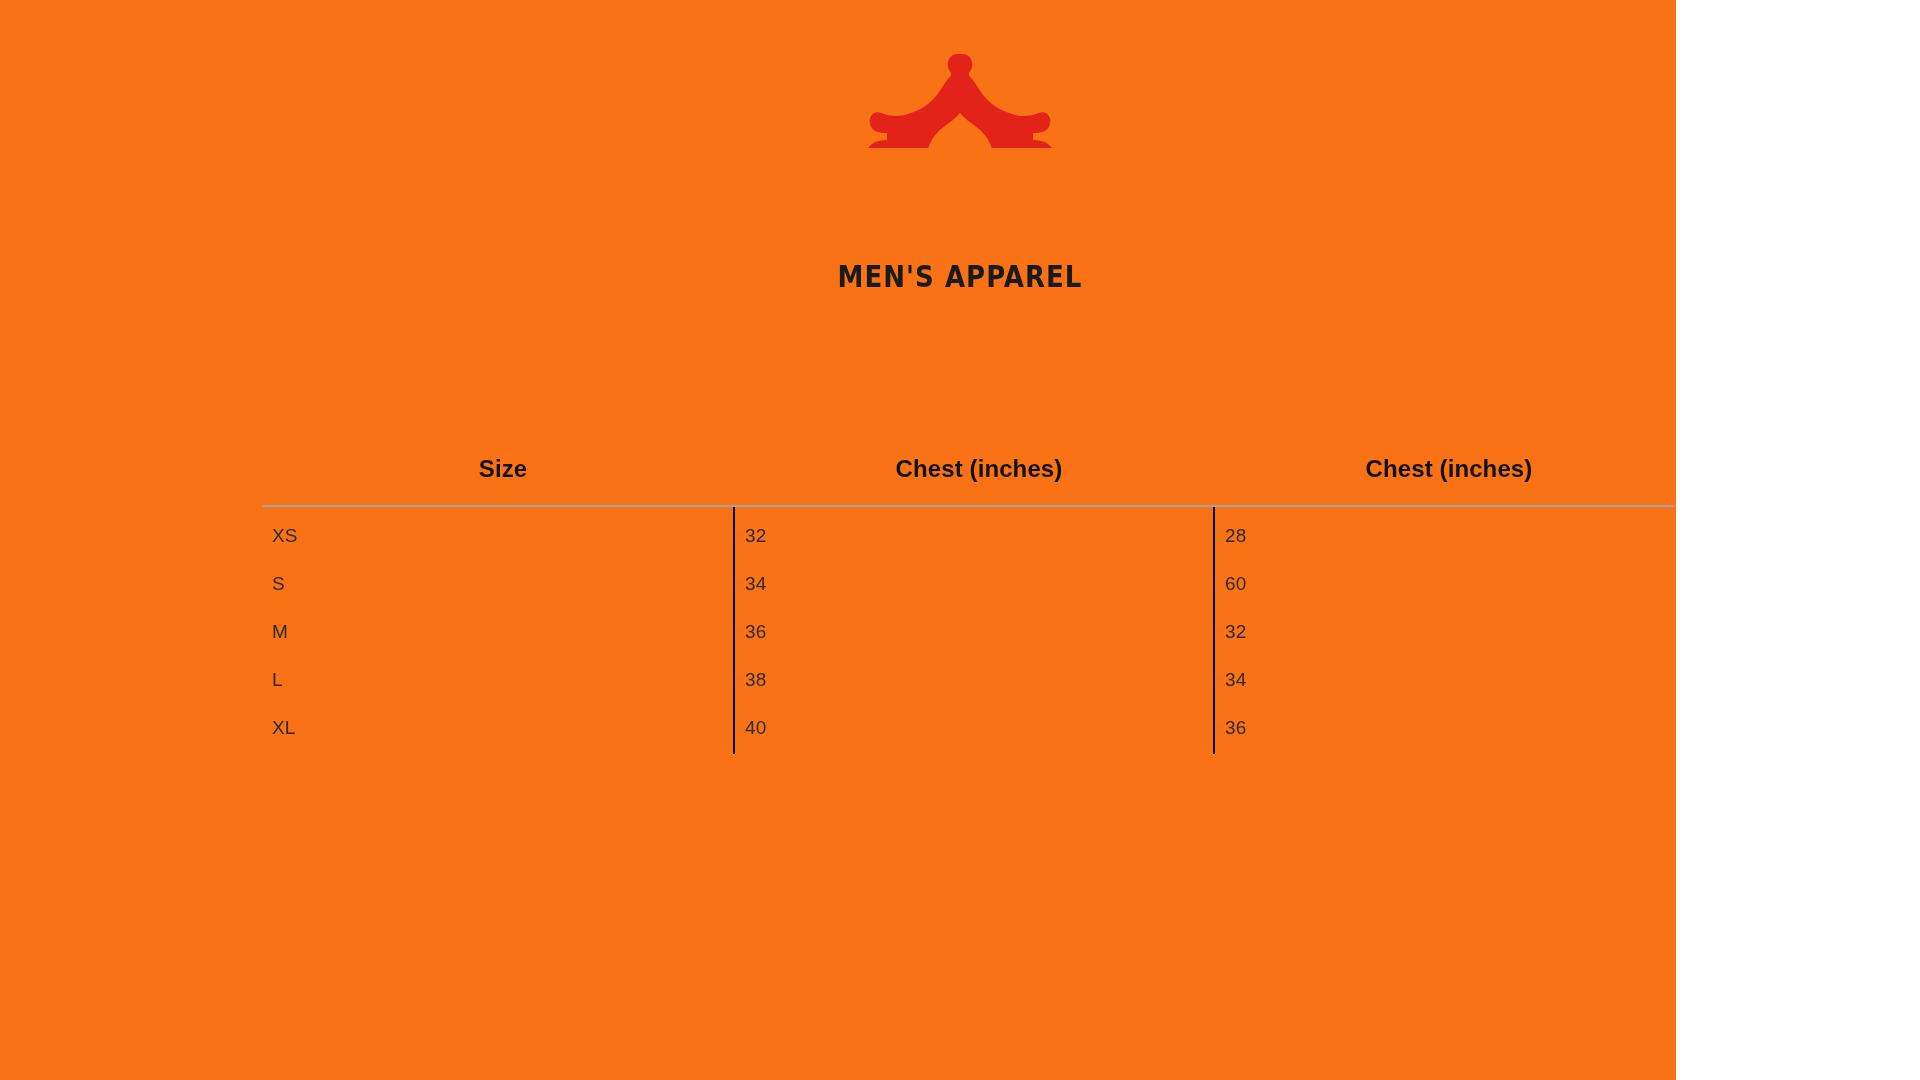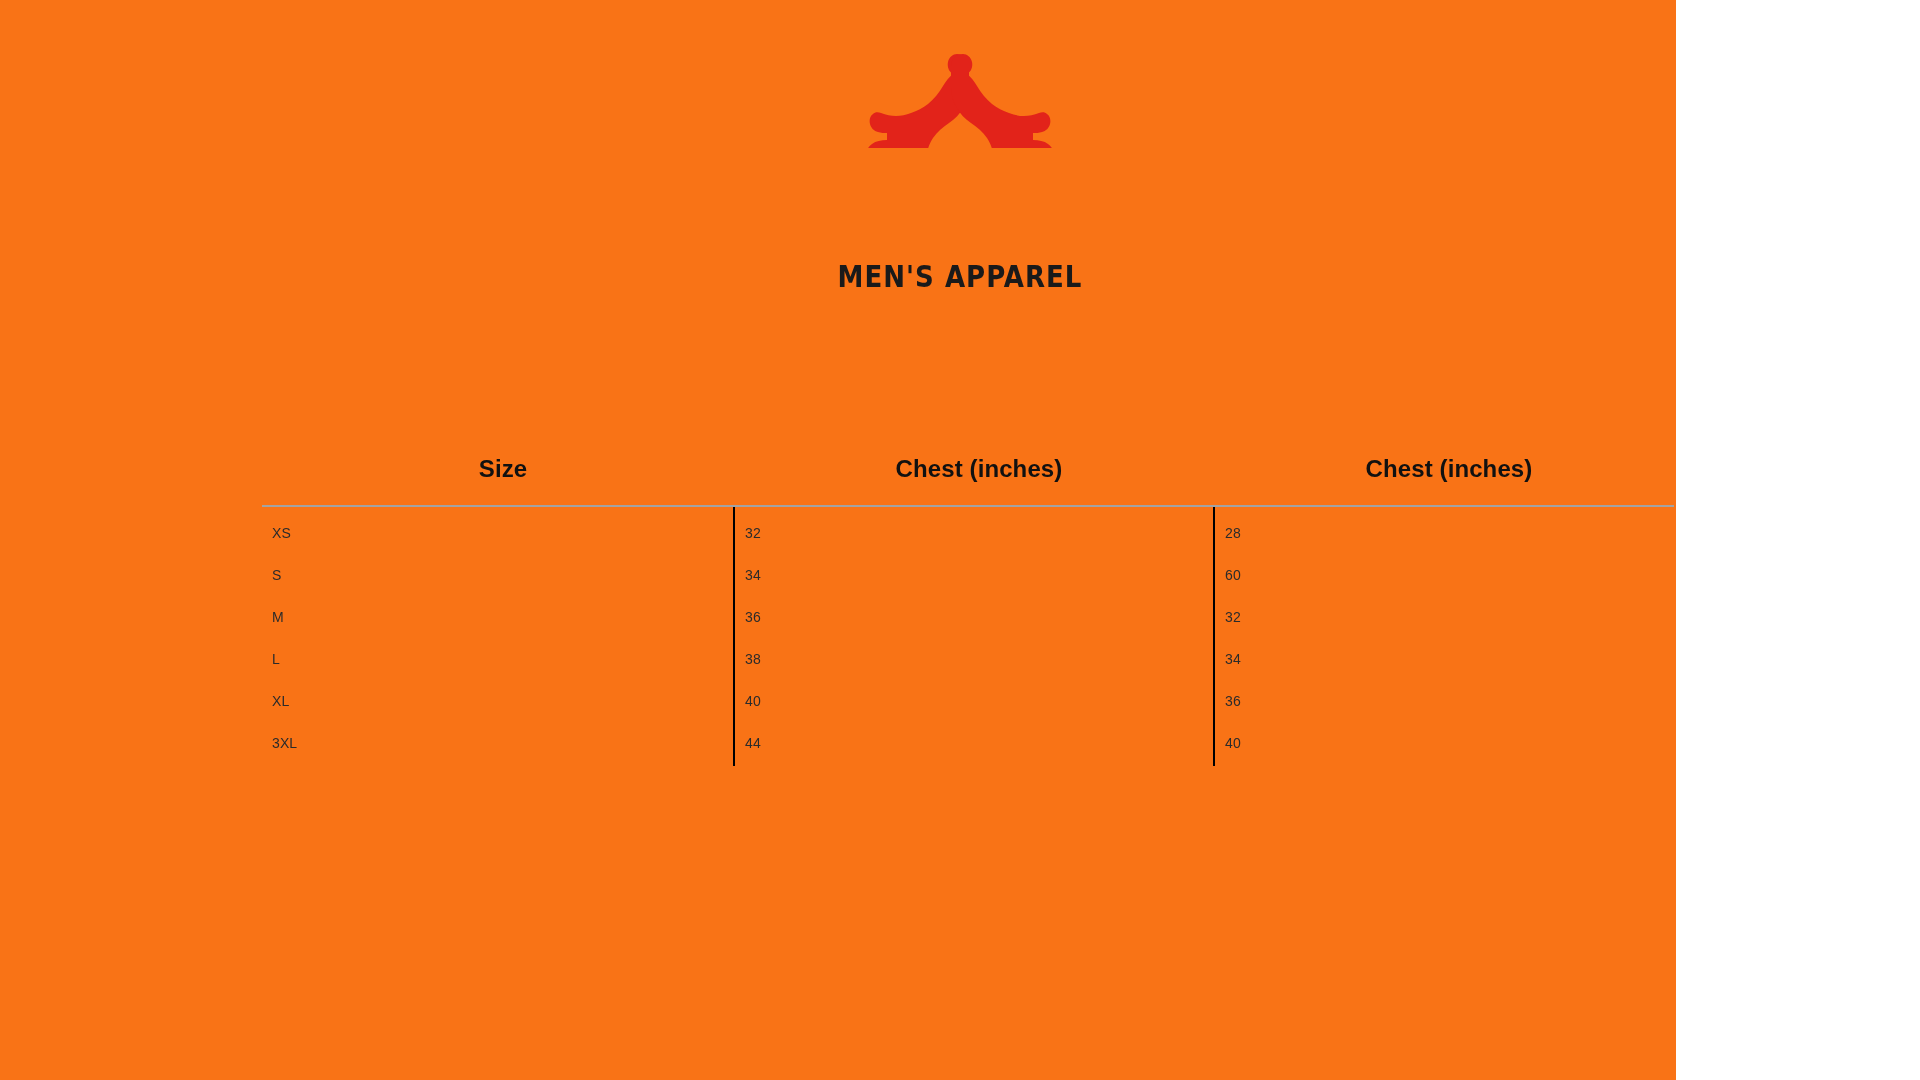--- a/index.html
+++ b/index.html
@@ -80,21 +80,21 @@
     text-align: center;
     font-size: 24px;
     font-weight: 700;
     color: #111111;
     padding: 0 0 22px 10px;
     border-bottom: 2px solid #a3a3a3;
     vertical-align: bottom;
     letter-spacing: 0.1px;
   }
   table.size-table td {
-    font-size: 14px;
+    font-size: 19px;
     color: #2b2b2b;
     padding: 11px 0 15px 10px;
     vertical-align: middle;
     letter-spacing: 0.1px;
   }
   table.size-table tbody td.col-chest,
   table.size-table tbody td.col-waist {
     border-left: 2px solid #000000;
   }
   table.size-table thead th.col-chest,
@@ -154,22 +154,17 @@
         <tr>
           <td class="col-size">L</td>
           <td class="col-chest">38</td>
           <td class="col-waist">34</td>
         </tr>
         <tr>
           <td class="col-size">XL</td>
           <td class="col-chest">40</td>
           <td class="col-waist">36</td>
         </tr>
-        <tr>
-          <td class="col-size">3XL</td>
-          <td class="col-chest">44</td>
-          <td class="col-waist">40</td>
-        </tr>
       </tbody>
     </table>
   </div>
 
 </div>
 
 </body></html>

